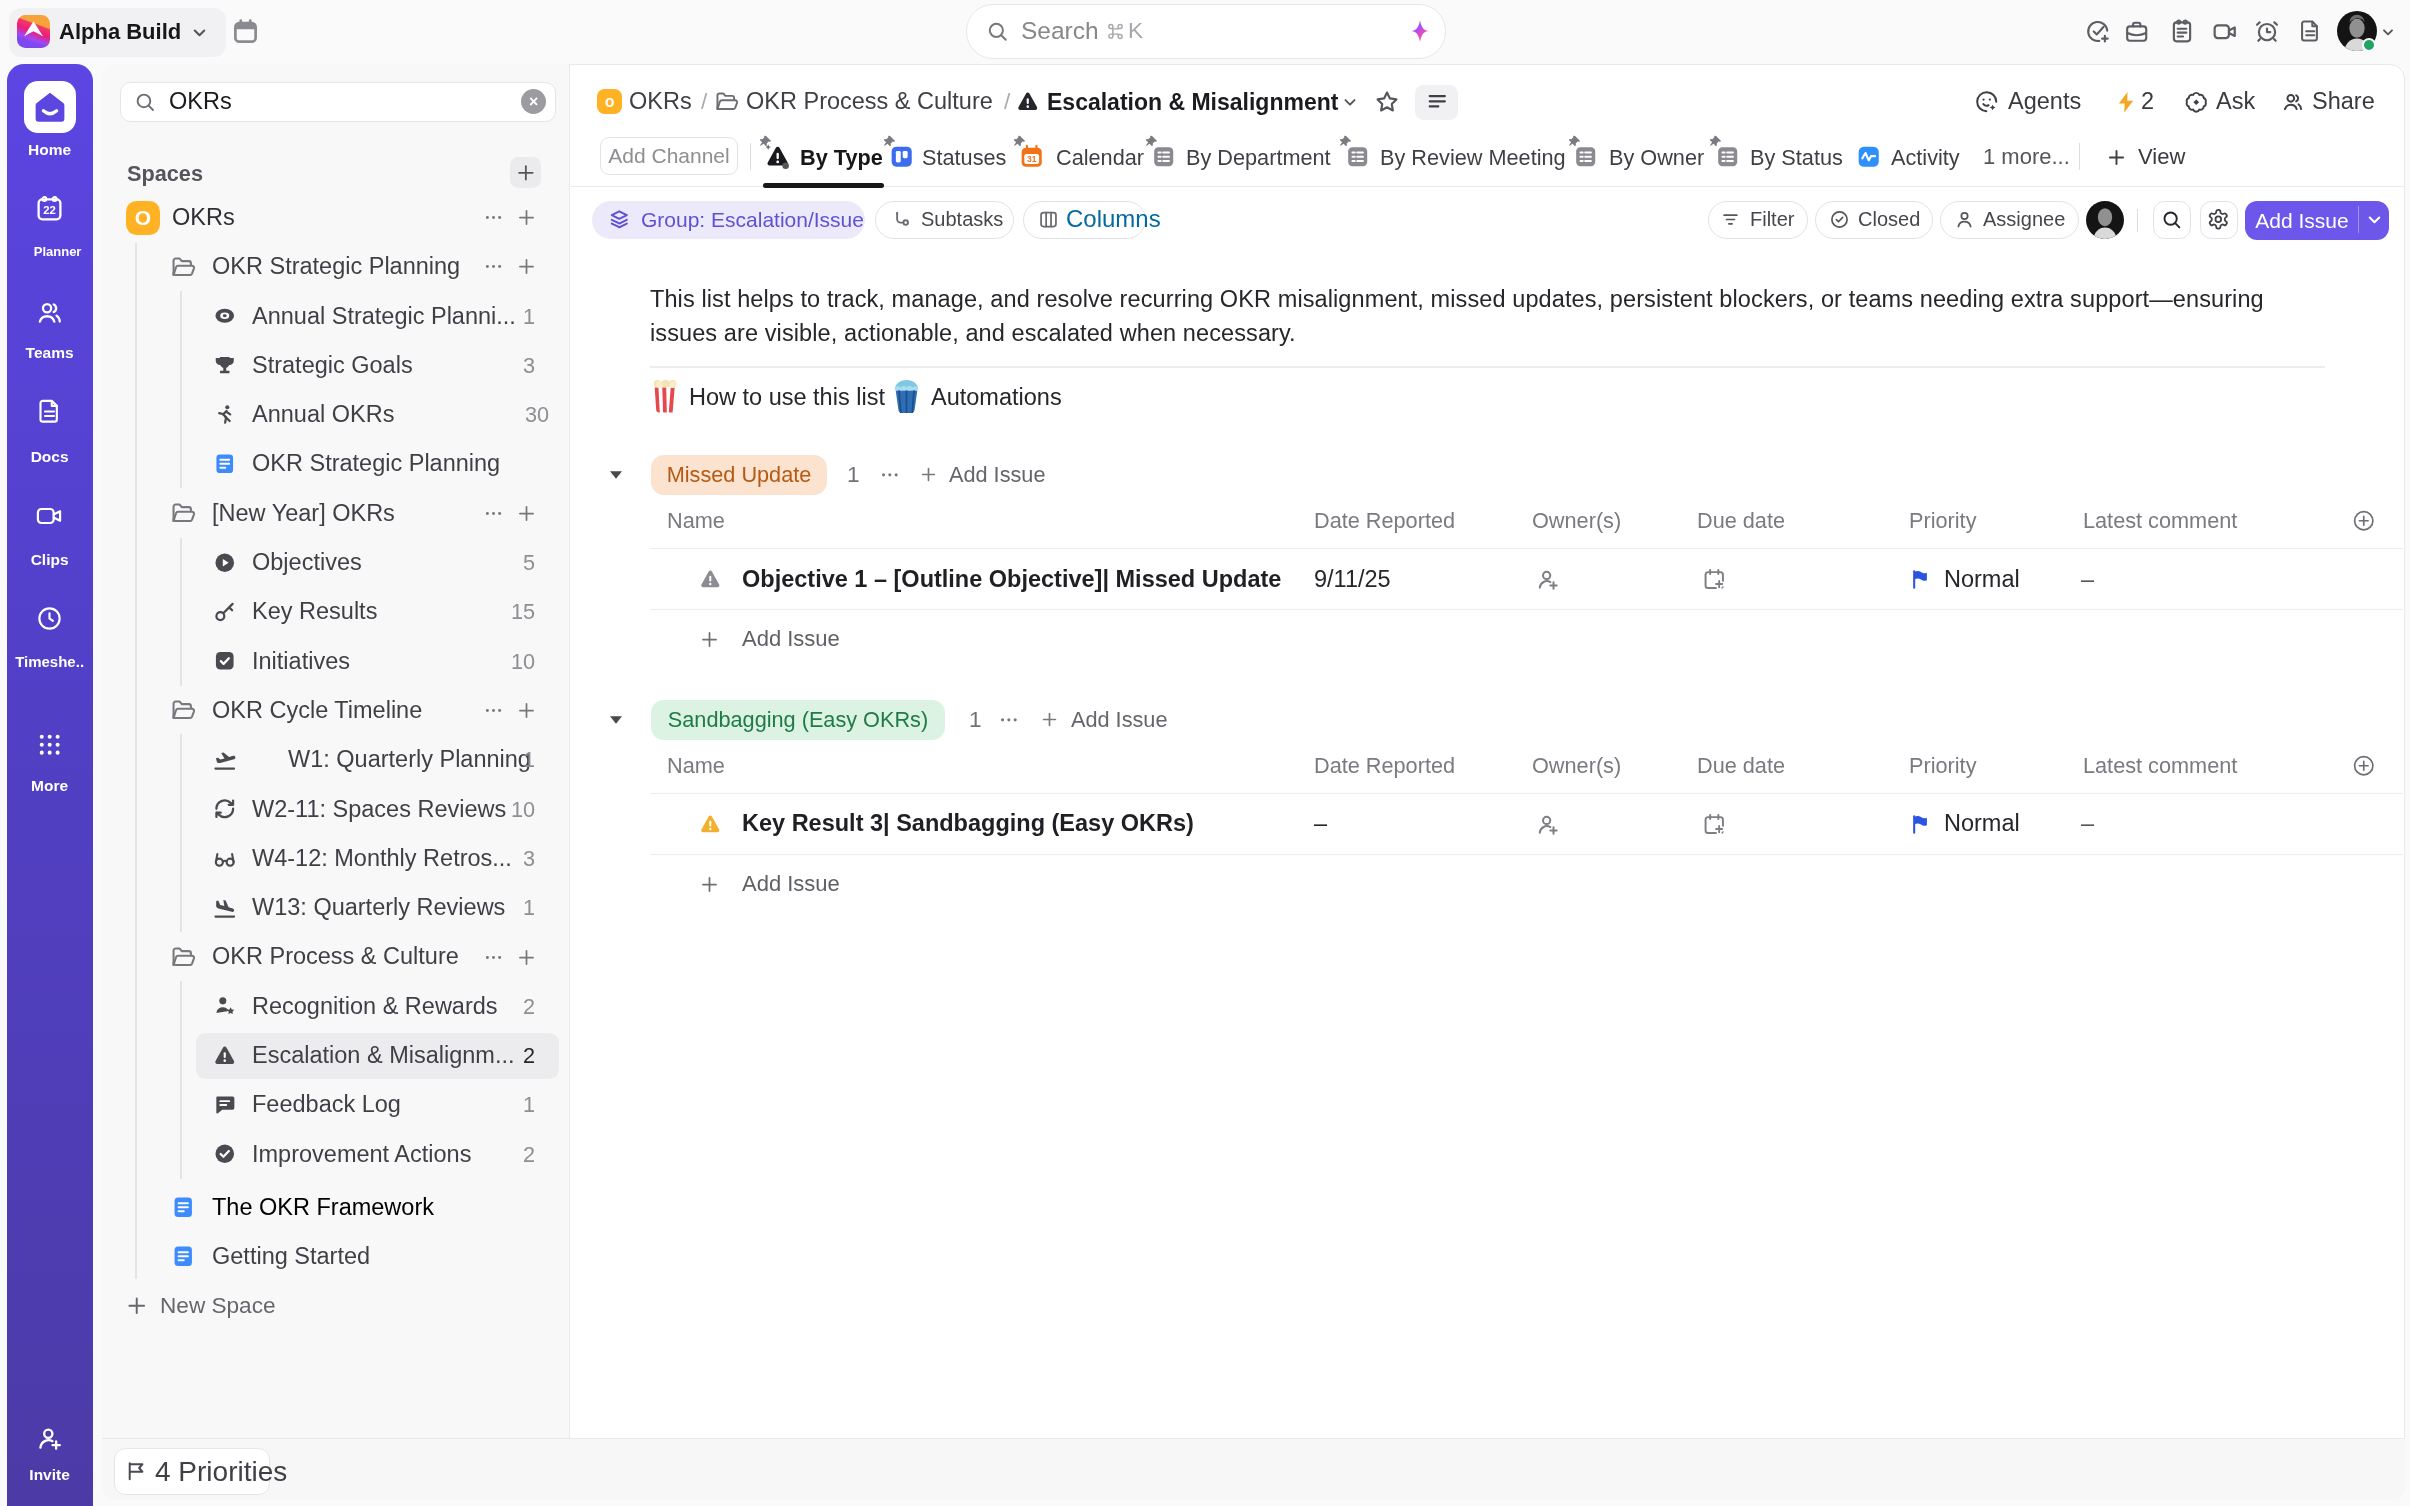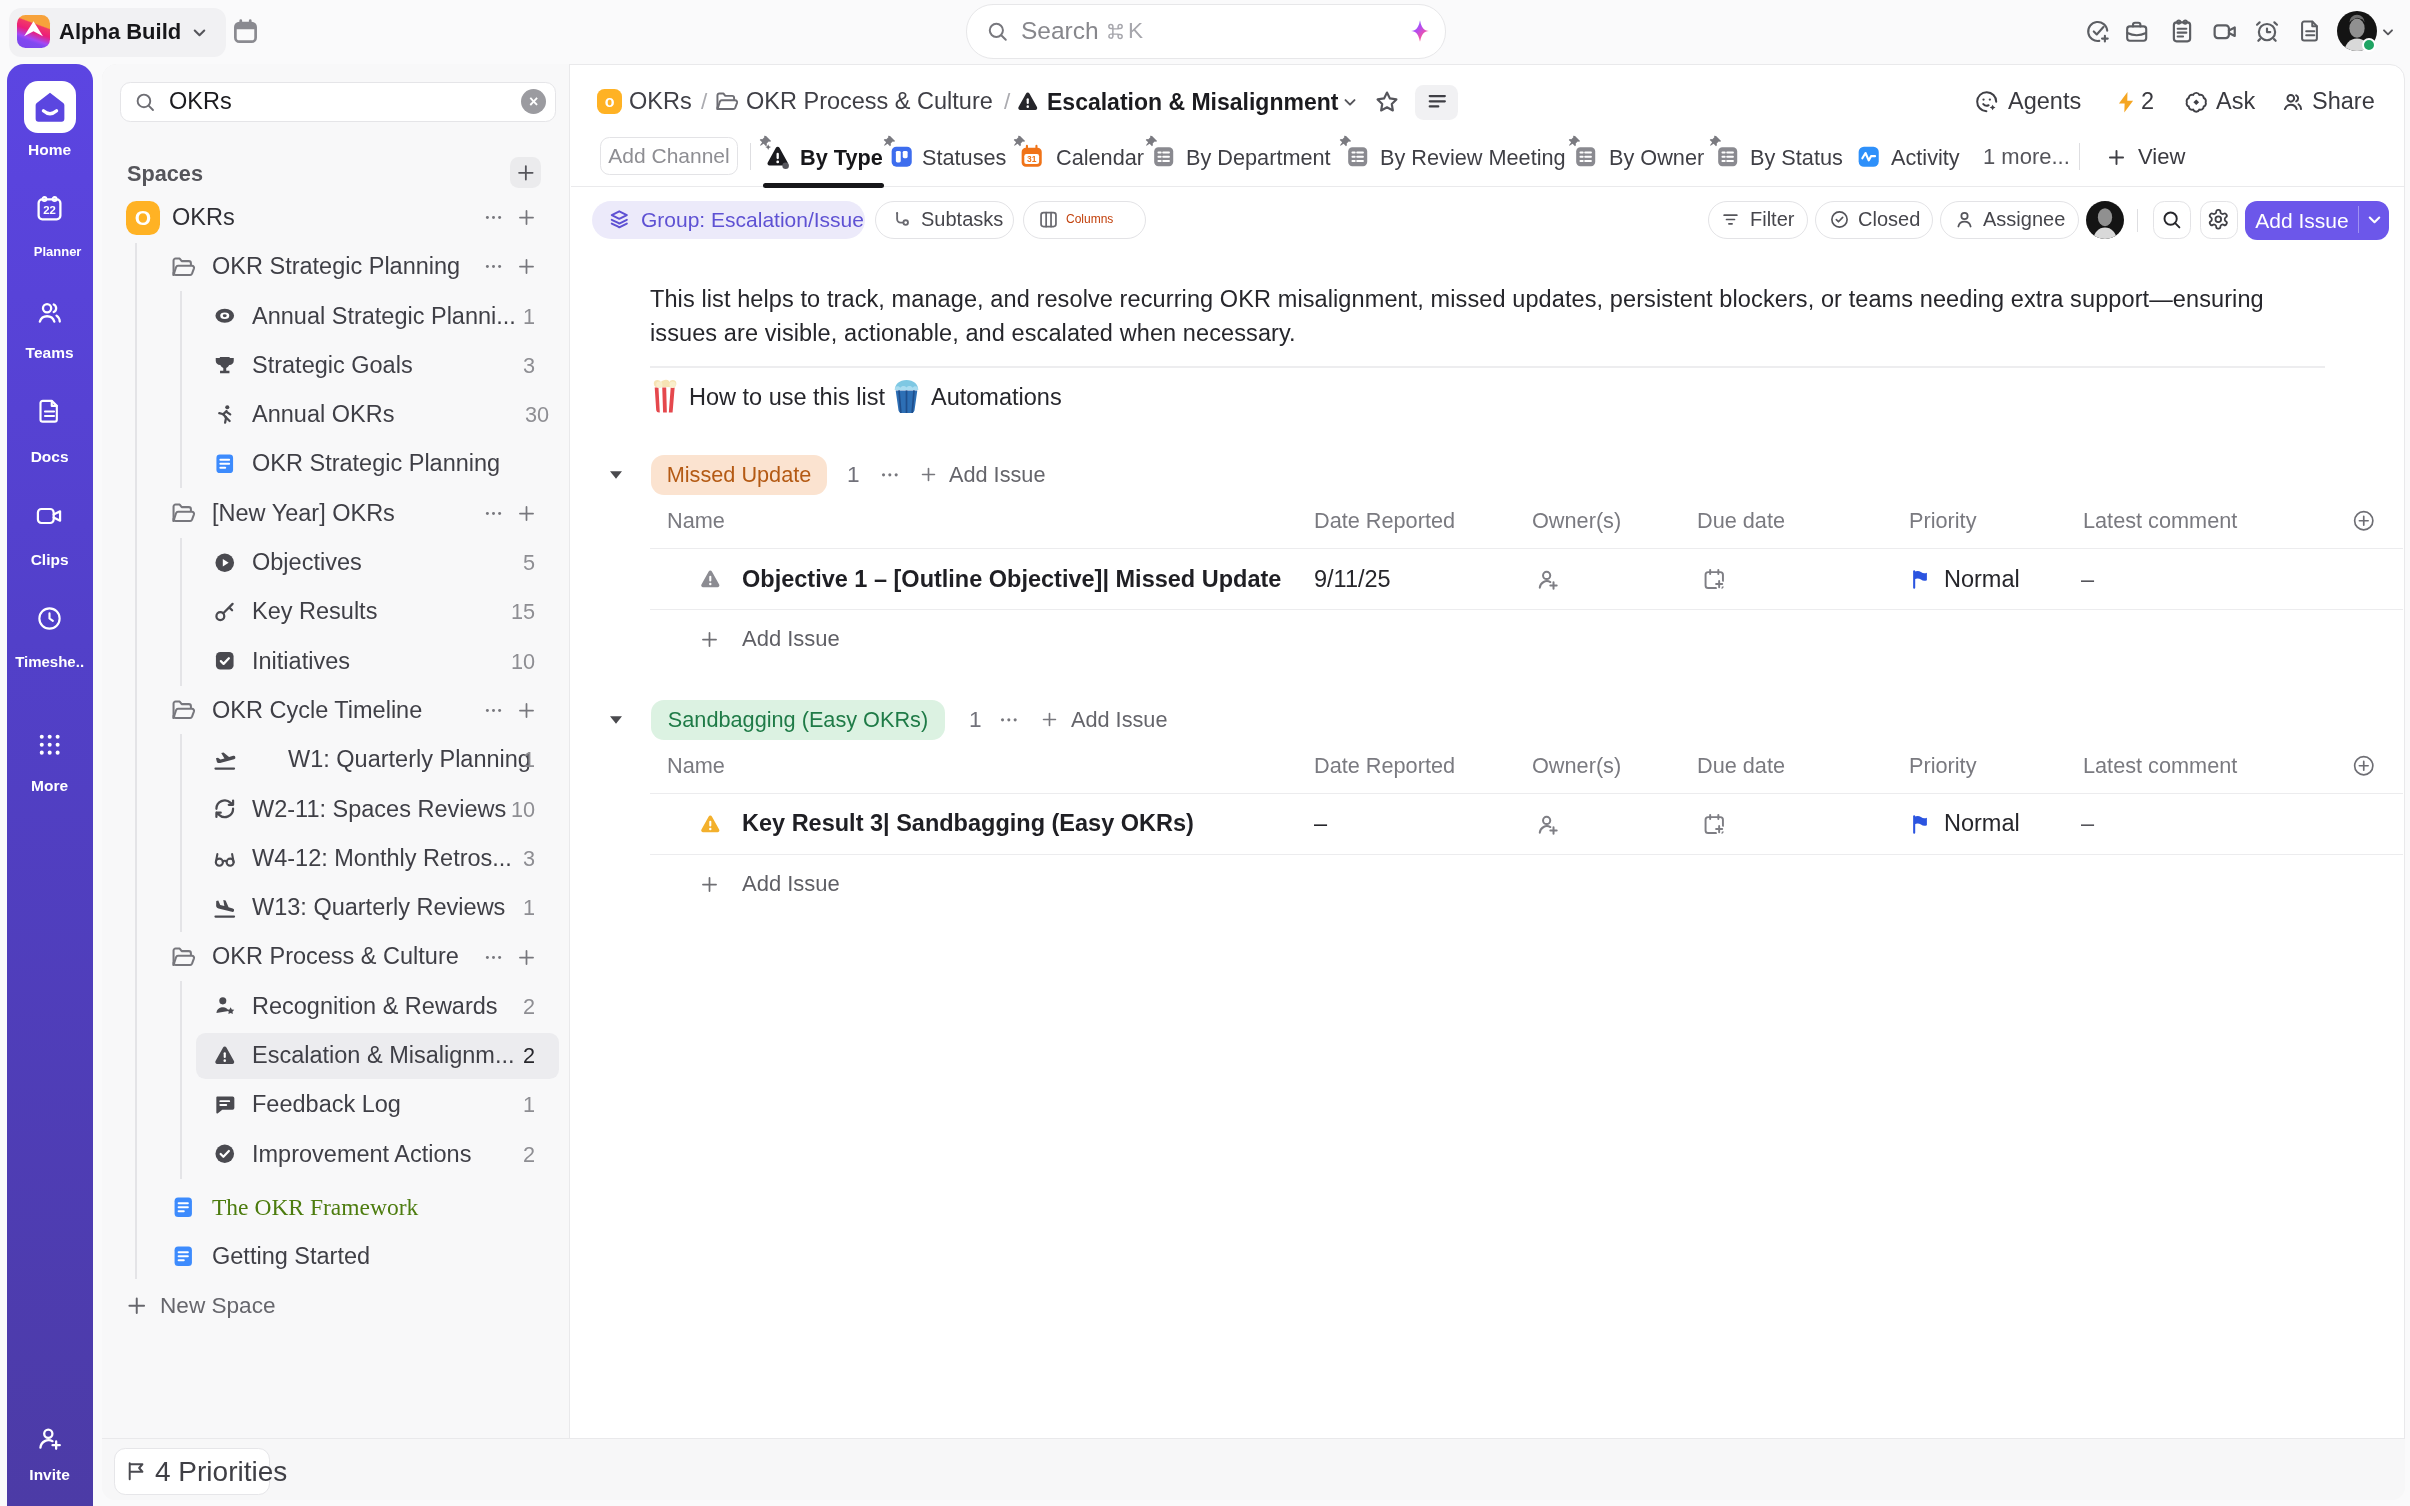--- a/index.html
+++ b/index.html
@@ -305,21 +305,21 @@
 <svg class="a" style="left:213px;top:1142px" width="23.5" height="23.5" viewBox="0 0 24 24" fill="none">
     <circle cx="12" cy="12" r="9.5" fill="#4A4A50"></circle>
     <path d="M7.8 12.2l2.8 2.8 5.6-5.8" stroke="#fff" stroke-width="2.3" stroke-linecap="round" stroke-linejoin="round"></path>
   </svg>
 <div class="a" style="left:252px;top:1131px;height:47px;display:flex;align-items:center;font-size:23.5px;color:#3F3F46;font-weight:400;letter-spacing:0;white-space:nowrap;">Improvement Actions</div>
 <div class="a" style="left:469px;top:1130px;width:66px;height:49px;display:flex;align-items:center;justify-content:flex-end;font-size:21.7px;color:#8E8E93;font-weight:400">2</div>
 <svg class="a" style="left:171px;top:1195px" width="24.5" height="24.5" viewBox="0 0 24 24" fill="none">
     <rect x="3.5" y="2.5" width="17" height="19" rx="3.5" fill="#3D8BFD"></rect>
     <path d="M7.5 8h9M7.5 12h9M7.5 16h5" stroke="#fff" stroke-width="2" stroke-linecap="round"></path>
   </svg>
-<div class="a" style="left:212px;top:1184px;height:47px;display:flex;align-items:center;font-size:23.5px;color:#4d7c0f;font-weight:400;letter-spacing:0;white-space:nowrap;font-family:Liberation Serif, serif;">The OKR Framework</div>
+<div class="a" style="left:212px;top:1184px;height:47px;display:flex;align-items:center;font-size:23.5px;color:#000000;font-weight:400;letter-spacing:0;white-space:nowrap;">The OKR Framework</div>
 <svg class="a" style="left:171px;top:1244px" width="24.5" height="24.5" viewBox="0 0 24 24" fill="none">
     <rect x="3.5" y="2.5" width="17" height="19" rx="3.5" fill="#3D8BFD"></rect>
     <path d="M7.5 8h9M7.5 12h9M7.5 16h5" stroke="#fff" stroke-width="2" stroke-linecap="round"></path>
   </svg>
 <div class="a" style="left:212px;top:1233px;height:47px;display:flex;align-items:center;font-size:23.5px;color:#3F3F46;font-weight:400;letter-spacing:0;white-space:nowrap;">Getting Started</div>
 <svg class="a" style="left:125px;top:1294px" width="23.5" height="23.5" viewBox="0 0 24 24" fill="none">
     <path d="M12 4.5v15M4.5 12h15" stroke="#66666C" stroke-width="2" stroke-linecap="round" stroke-linejoin="round"></path>
   </svg>
 <div class="a" style="left:160px;top:1283px;height:45px;display:flex;align-items:center;font-size:22.6px;color:#66666C;font-weight:400;letter-spacing:0;white-space:nowrap;">New Space</div>
 <div class="a" style="left:114px;top:1448px;width:156px;height:47px;background:#fff;border:1.4px solid #E6E6E9;border-radius:11.3px"></div>
@@ -463,21 +463,21 @@
     <path d="M7 4.5v7a4 4 0 0 0 4 4h2.5" stroke="#6A6A70" stroke-width="2.1" stroke-linecap="round" stroke-linejoin="round"></path>
     <circle cx="16.8" cy="15.5" r="2.6" stroke="#6A6A70" stroke-width="2.1" stroke-linecap="round" stroke-linejoin="round"></circle>
     <circle cx="7" cy="4.8" r="1.2" fill="#6A6A70"></circle>
   </svg>
 <div class="a" style="left:921px;top:199px;height:40px;display:flex;align-items:center;font-size:20px;color:#46464C;font-weight:500;letter-spacing:0;white-space:nowrap;">Subtasks</div>
 <div class="a" style="left:1023px;top:201px;width:123px;height:38px;background:#fff;border:1.4px solid #E3E3E6;border-radius:20px"></div>
 <svg class="a" style="left:1038px;top:209px" width="21" height="21" viewBox="0 0 24 24" fill="none">
     <rect x="3.5" y="4" width="17" height="16" rx="2.8" stroke="#6A6A70" stroke-width="2" stroke-linecap="round" stroke-linejoin="round"></rect>
     <path d="M9.3 4v16M14.9 4v16" stroke="#6A6A70" stroke-width="2" stroke-linecap="round" stroke-linejoin="round"></path>
   </svg>
-<div class="a" style="left:1066px;top:199px;height:40px;display:flex;align-items:center;font-size:12px;color:#c2410c;font-weight:500;letter-spacing:0;white-space:nowrap;">Columns</div>
+<div class="a" style="left:1066px;top:199px;height:40px;display:flex;align-items:center;font-size:24px;color:#0369a1;font-weight:500;letter-spacing:0;white-space:nowrap;">Columns</div>
 <div class="a" style="left:1708px;top:201px;width:100px;height:38px;background:#fff;border:1.4px solid #E3E3E6;border-radius:20px"></div>
 <svg class="a" style="left:1721px;top:210px" width="19" height="19" viewBox="0 0 24 24" fill="none">
     <path d="M4 6.5h16M7 12h10M10 17.5h4" stroke="#55555B" stroke-width="2.2" stroke-linecap="round" stroke-linejoin="round"></path>
   </svg>
 <div class="a" style="left:1750px;top:199px;height:40px;display:flex;align-items:center;font-size:20px;color:#46464C;font-weight:500;letter-spacing:0;white-space:nowrap;">Filter</div>
 <div class="a" style="left:1815px;top:201px;width:118px;height:38px;background:#fff;border:1.4px solid #E3E3E6;border-radius:20px"></div>
 <svg class="a" style="left:1829px;top:209px" width="21" height="21" viewBox="0 0 24 24" fill="none">
     <circle cx="12" cy="12" r="8.7" stroke="#55555B" stroke-width="1.9" stroke-linecap="round" stroke-linejoin="round"></circle>
     <path d="M8.4 12.2l2.4 2.4 4.8-5" stroke="#55555B" stroke-width="1.9" stroke-linecap="round" stroke-linejoin="round"></path>
   </svg>

